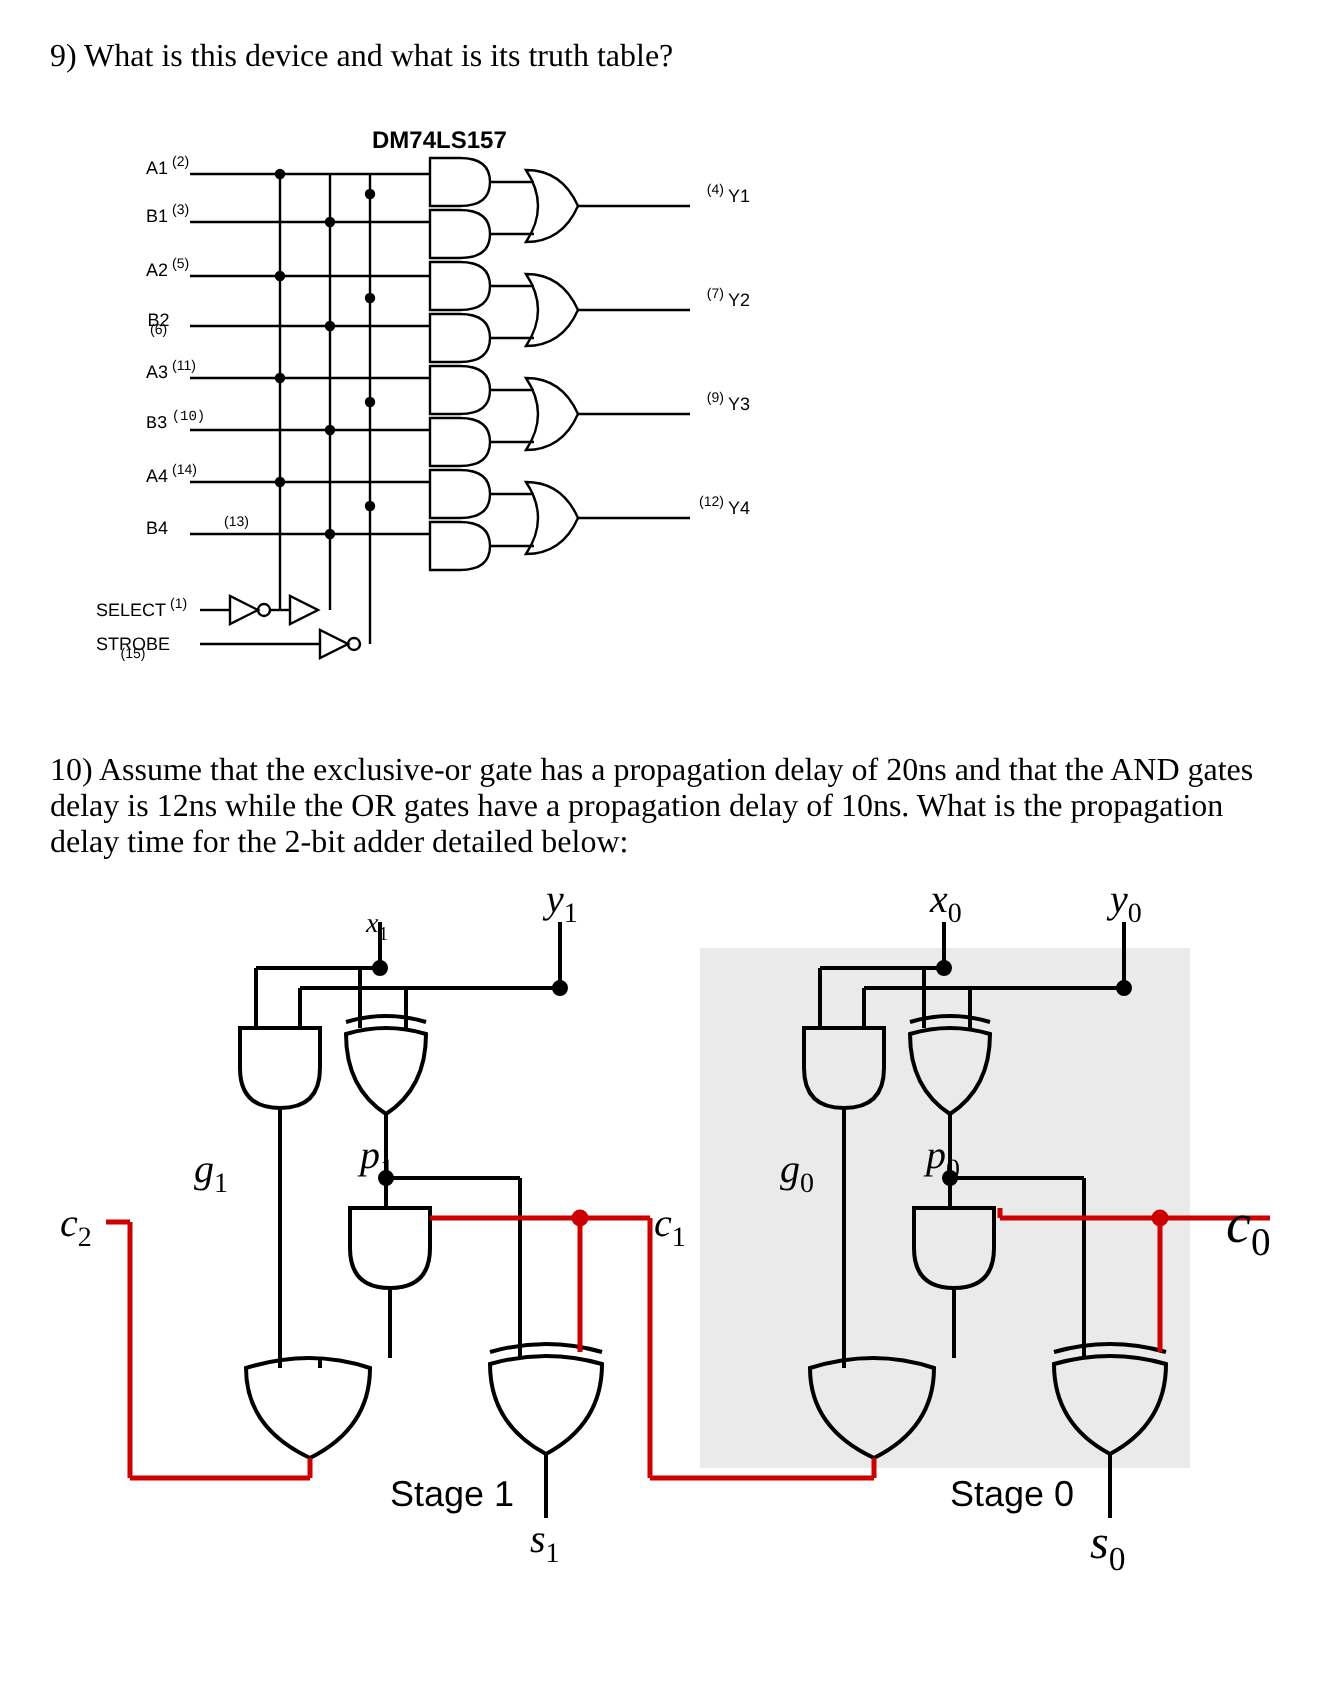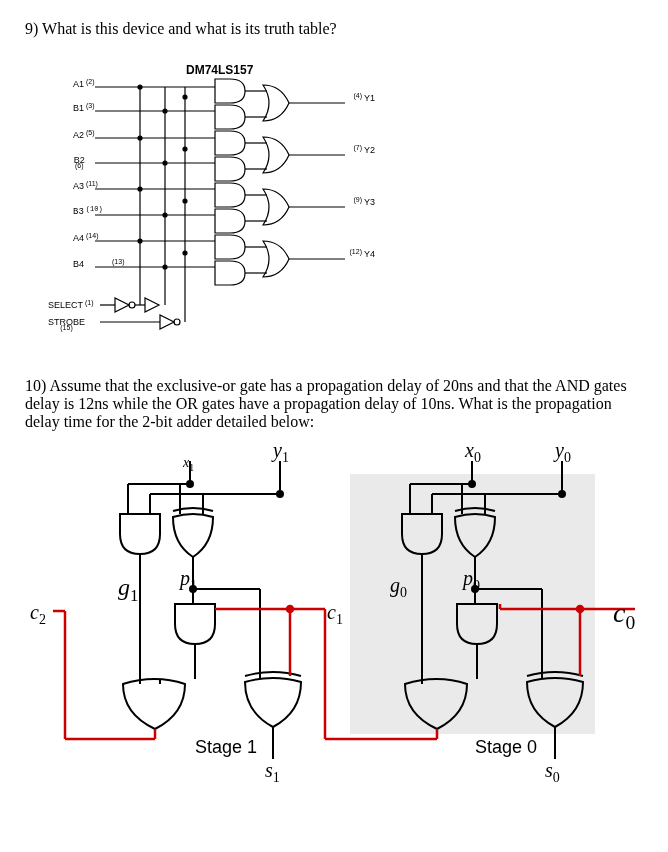--- a/index.html
+++ b/index.html
@@ -220,34 +220,34 @@
   <span class="qtext">Assume that the exclusive-or gate has a propagation delay of 20ns and that the AND gates delay is 12ns while the OR gates have a propagation delay of 10ns. What is the propagation delay time for the 2-bit adder detailed below:</span>
 </div>
 
 <div class="adder-diagram">
 
   <div class="diag-label" style="top:0px; left:158px; font-size:14px;margin-top:16px;"><span>x</span><span class="sub">1</span></div>
   <div class="diag-label" style="top:0px; left:248px; font-size:20px;"><span>y</span><span class="sub">1</span></div>
   <div class="diag-label" style="top:0px; left:440px; font-size:20px;"><span>x</span><span class="sub">0</span></div>
   <div class="diag-label" style="top:0px; left:530px; font-size:20px;"><span>y</span><span class="sub">0</span></div>
 
-  <div class="diag-label" style="top:135px; left:93px; font-size:24px;"><span>g</span><span class="sub">1</span></div>
+  <div class="diag-label" style="top:135px; left:72px; font-size:20px;"><span>g</span><span class="sub">1</span></div>
   <div class="diag-label" style="top:128px; left:155px; font-size:20px;"><span>p</span><span class="sub">1</span></div>
   <div class="diag-label" style="top:135px; left:365px; font-size:20px;text-align:center;"><span>g</span><span class="sub">0</span></div>
   <div class="diag-label" style="top:128px; left:438px; font-size:20px;"><span>p</span><span class="sub">0</span></div>
 
   <div class="diag-label" style="top:162px; left:5px; font-size:20px;"><span>c</span><span class="sub">2</span></div>
   <div class="diag-label" style="top:162px; left:302px; font-size:20px;"><span>c</span><span class="sub">1</span></div>
   <div class="diag-label" style="top:158px; left:588px; font-size:28px;"><span>c</span><span class="sub">0</span></div>
 
   <div class="stage-label" style="top:298px; left:170px;">Stage 1</div>
   <div class="stage-label" style="top:298px; left:450px;">Stage 0</div>
 
   <div class="diag-label" style="top:320px; left:240px; font-size:20px;"><span>s</span><span class="sub">1</span></div>
-  <div class="diag-label" style="top:320px; left:520px; font-size:20px;"><span>s</span><span class="sub">0</span></div>
+  <div class="diag-label" style="top:320px; left:520px; font-size:24px;"><span>s</span><span class="sub">0</span></div>
 
   <svg width="620" height="340">
 
     <rect x="325" y="35" width="245" height="260" fill="#d9d9d9" opacity="0.55"></rect>
 
     <g stroke="#000" stroke-width="2" fill="none">
 
       <line x1="165" y1="22" x2="165" y2="45"></line>
       <line x1="255" y1="22" x2="255" y2="45"></line>
 

